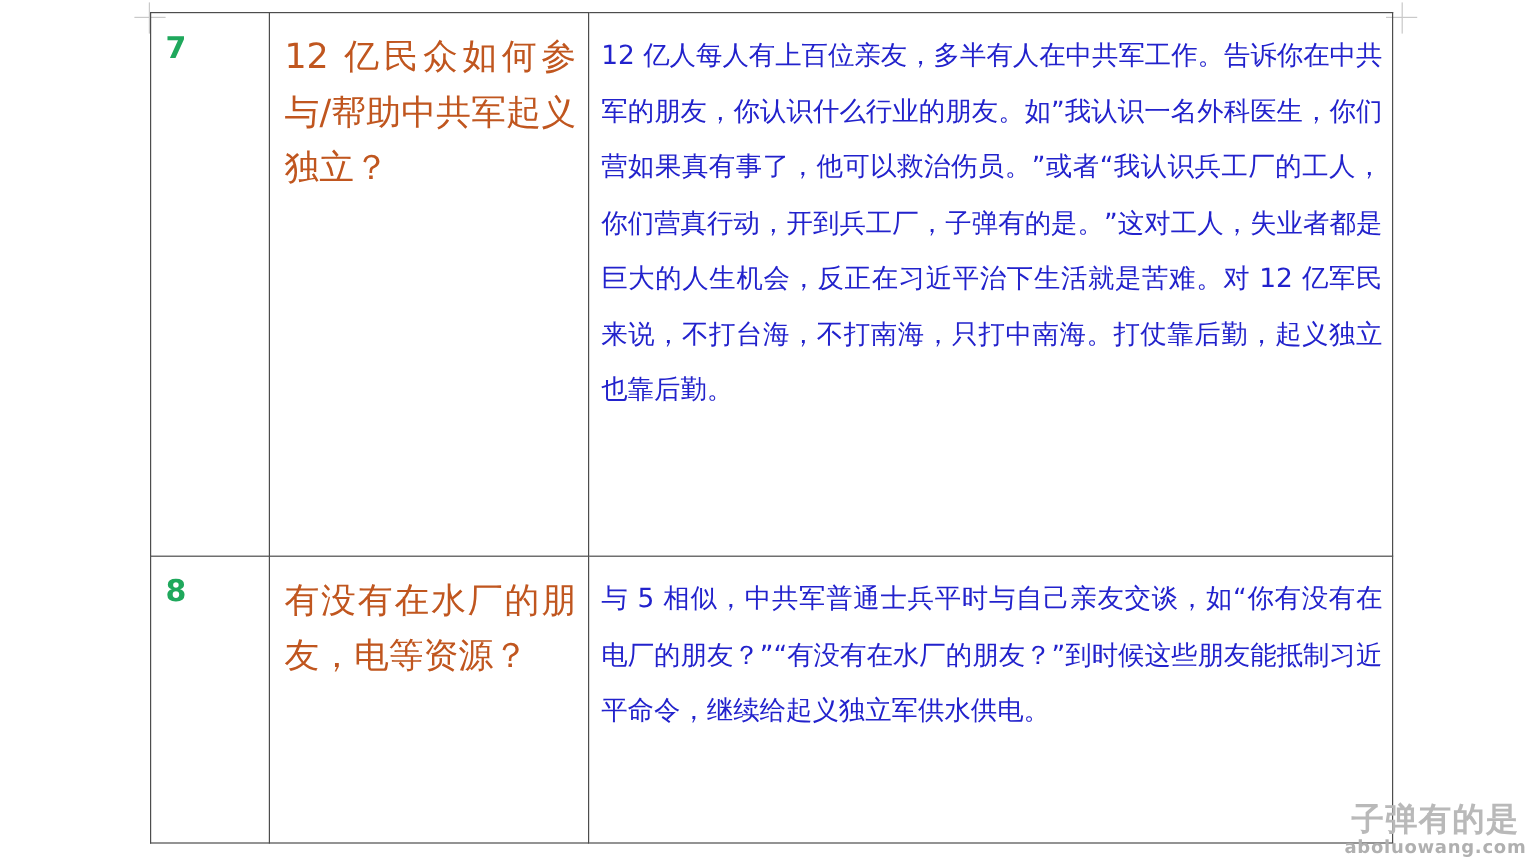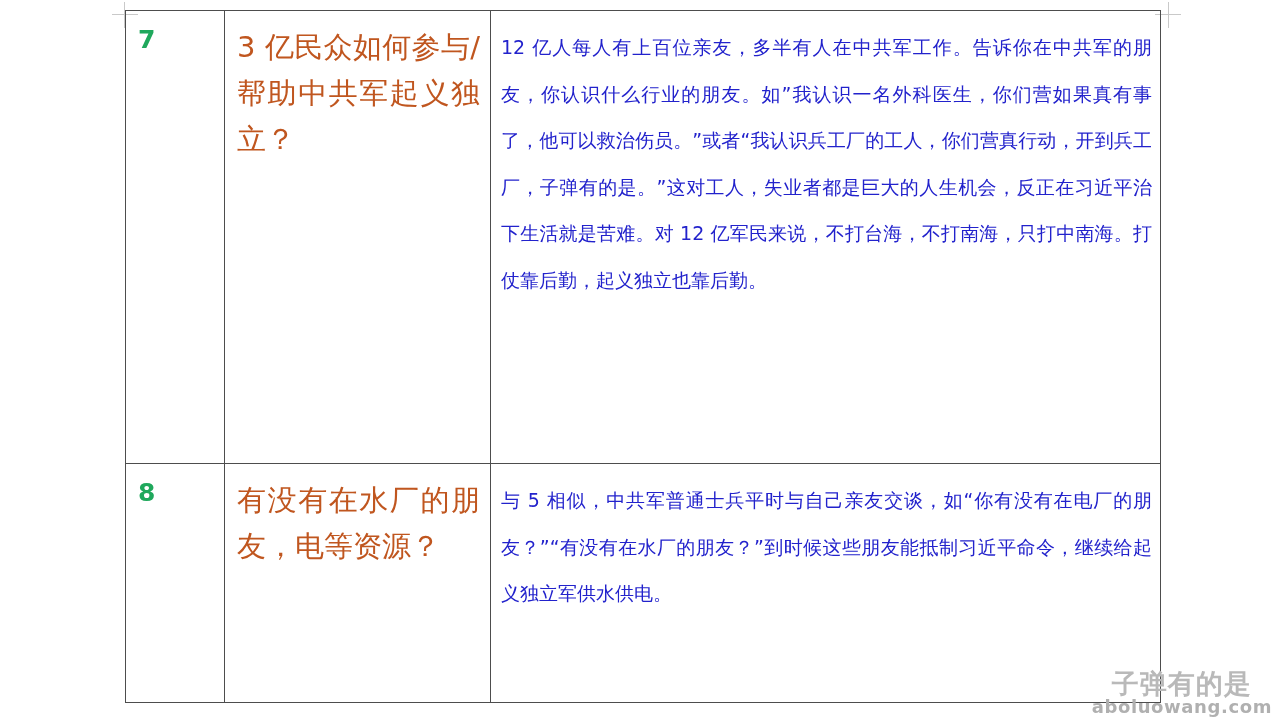--- a/index.html
+++ b/index.html
@@ -76,21 +76,21 @@
     text-align: justify;
     text-align-last: left;
     text-justify: inter-character;
     word-break: break-all;
     font-weight: 500;
   }
 
   .ans-cell {
     padding: 13px 8px 14px 10px;
     color: #2222cc;
-    font-size: 19px;
+    font-size: 22px;
     line-height: 46.5px;
     text-align: justify;
     text-align-last: left;
     text-justify: inter-character;
     word-break: break-all;
     font-weight: 500;
   }
 
   
   #row-7 .num-cell  { height: 428px; }
@@ -106,21 +106,21 @@
   }
   #watermark .wm-cn {
     color: #b9b9b9;
     font-size: 27px;
     font-weight: bold;
     letter-spacing: 1px;
     line-height: 30px;
   }
   #watermark .wm-en {
     color: #b0b0b0;
-    font-size: 18px;
+    font-size: 15px;
     font-weight: bold;
     letter-spacing: 0.6px;
     line-height: 15px;
   }
 </style>
 </head>
 <body>
 
 <div class="crop-mark" id="crop-tl">
   <div class="h"></div>
@@ -136,21 +136,21 @@
     <col class="c-num">
     <col class="c-ques">
     <col class="c-ans">
   </colgroup>
   <tbody>
     <tr id="row-7">
       <td>
         <div class="num-cell">7</div>
       </td>
       <td>
-        <div class="ques-cell">3 亿民众如何参与/帮助中共军起义独立？</div>
+        <div class="ques-cell">12 亿民众如何参与/帮助中共军起义独立？</div>
       </td>
       <td>
         <div class="ans-cell">12 亿人每人有上百位亲友，多半有人在中共军工作。告诉你在中共军的朋友，你认识什么行业的朋友。如”我认识一名外科医生，你们营如果真有事了，他可以救治伤员。”或者“我认识兵工厂的工人，你们营真行动，开到兵工厂，子弹有的是。”这对工人，失业者都是巨大的人生机会，反正在习近平治下生活就是苦难。对 12 亿军民来说，不打台海，不打南海，只打中南海。打仗靠后勤，起义独立也靠后勤。</div>
       </td>
     </tr>
     <tr id="row-8">
       <td>
         <div class="num-cell">8</div>
       </td>
       <td>

